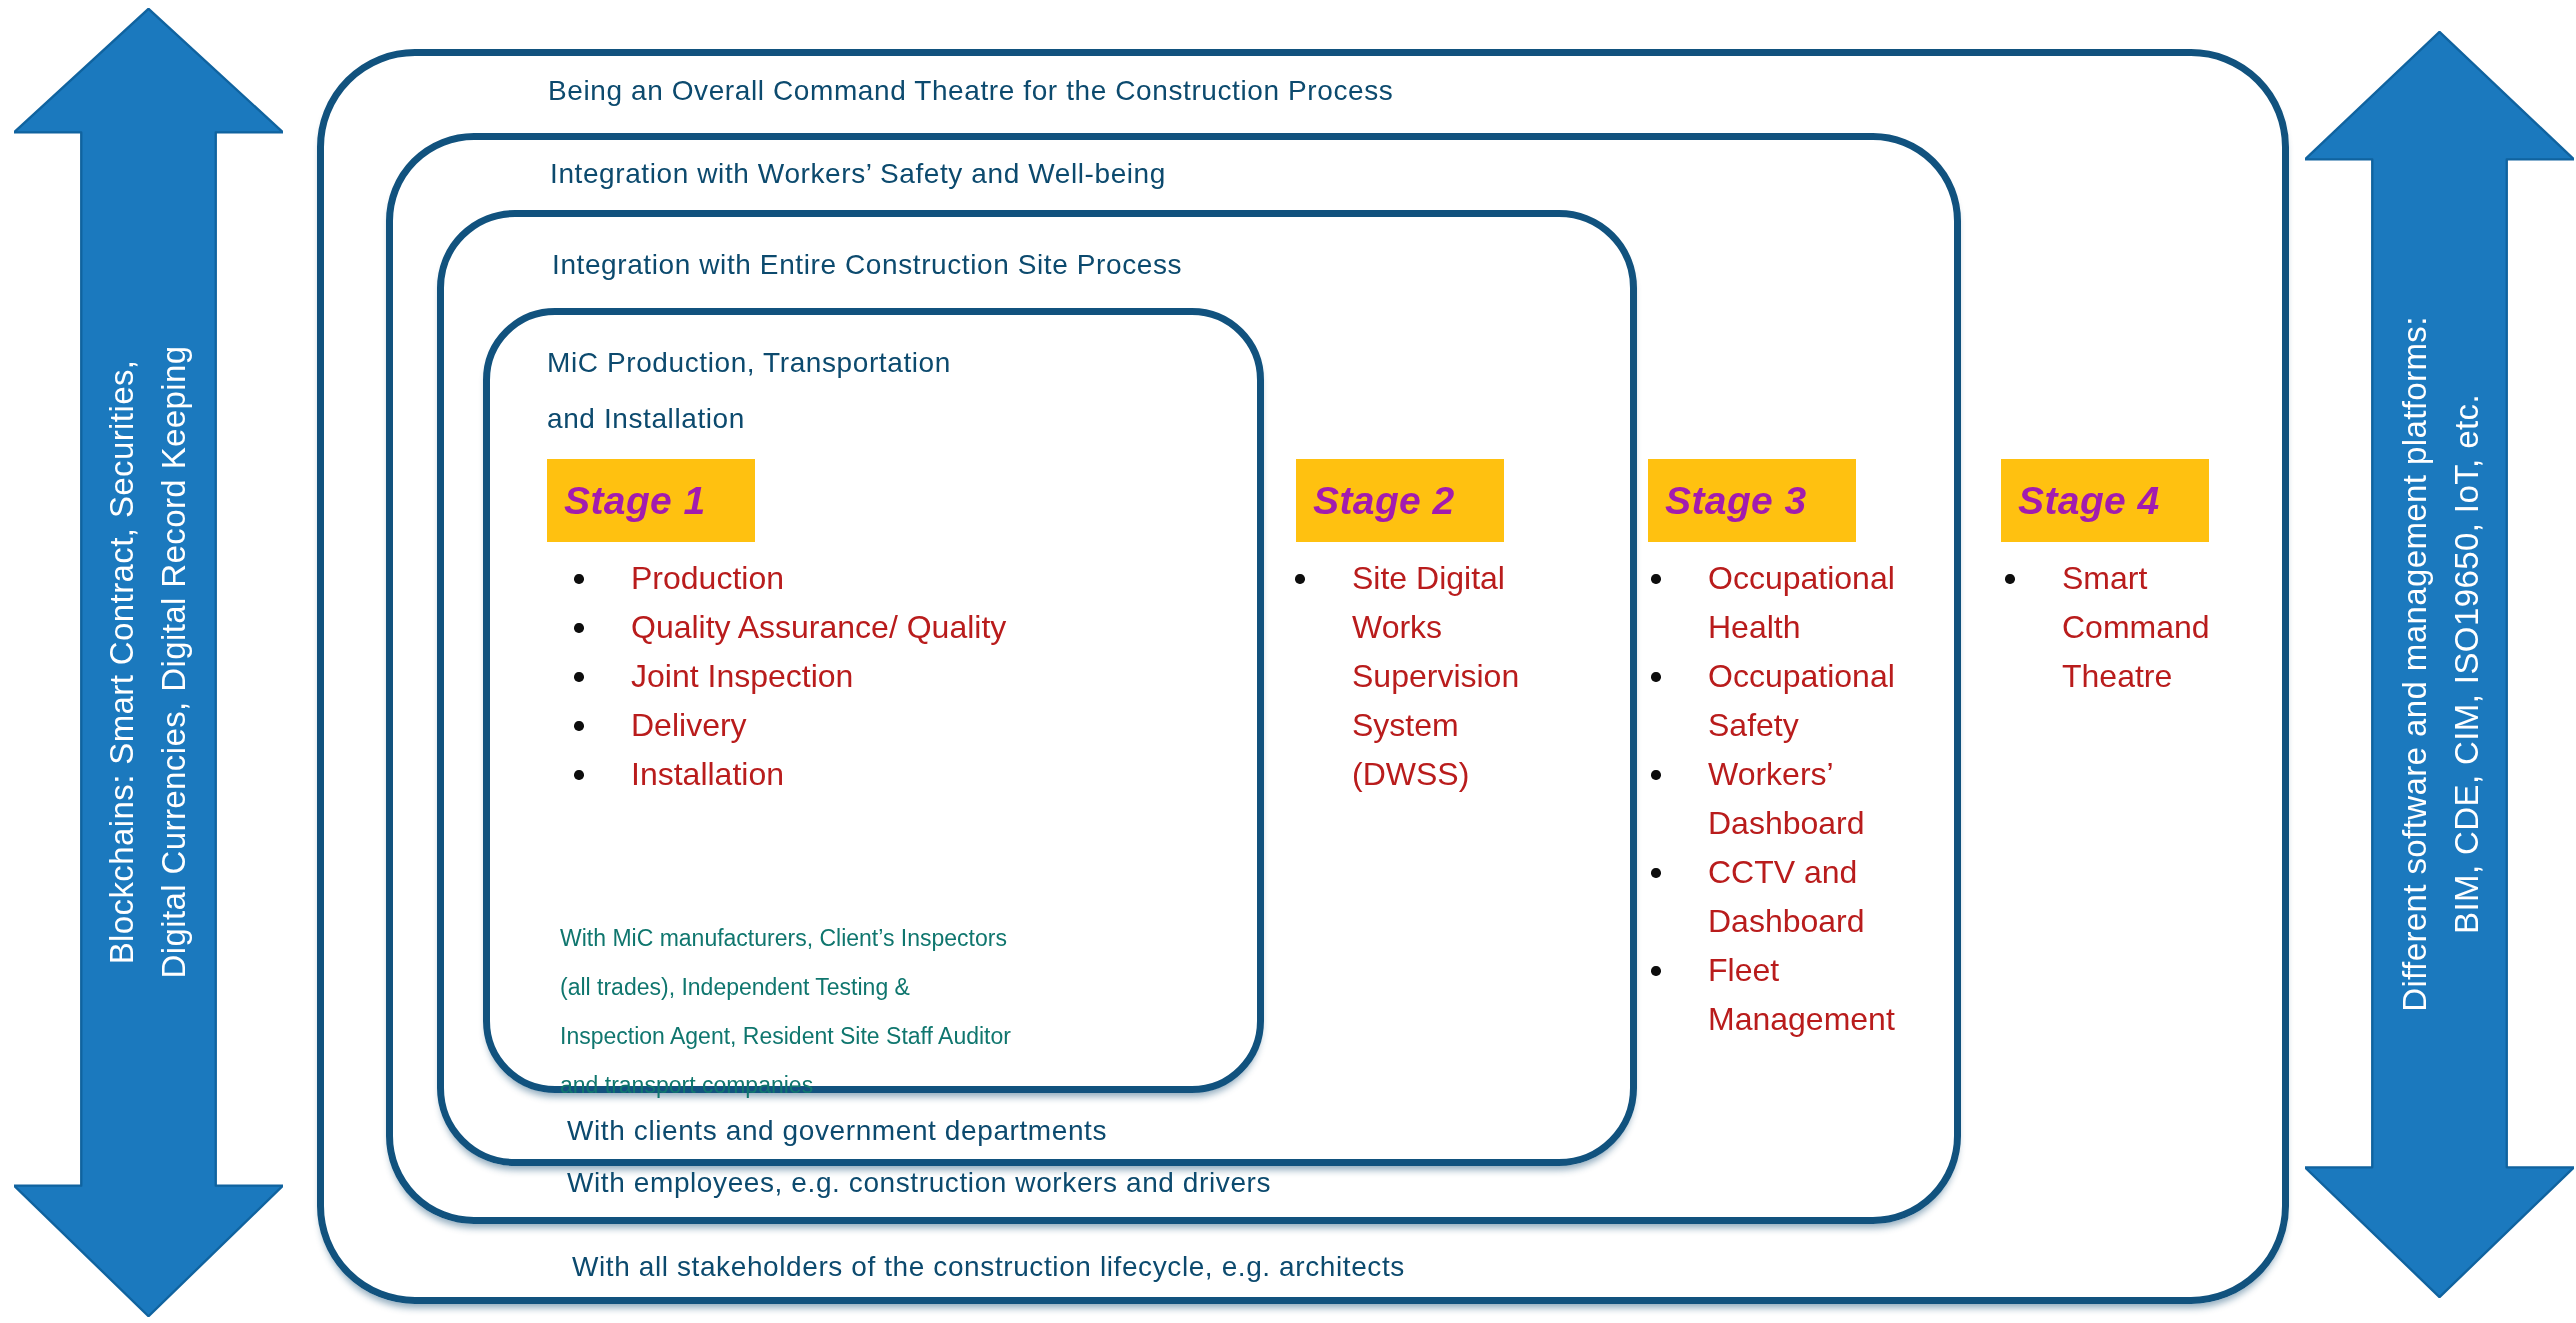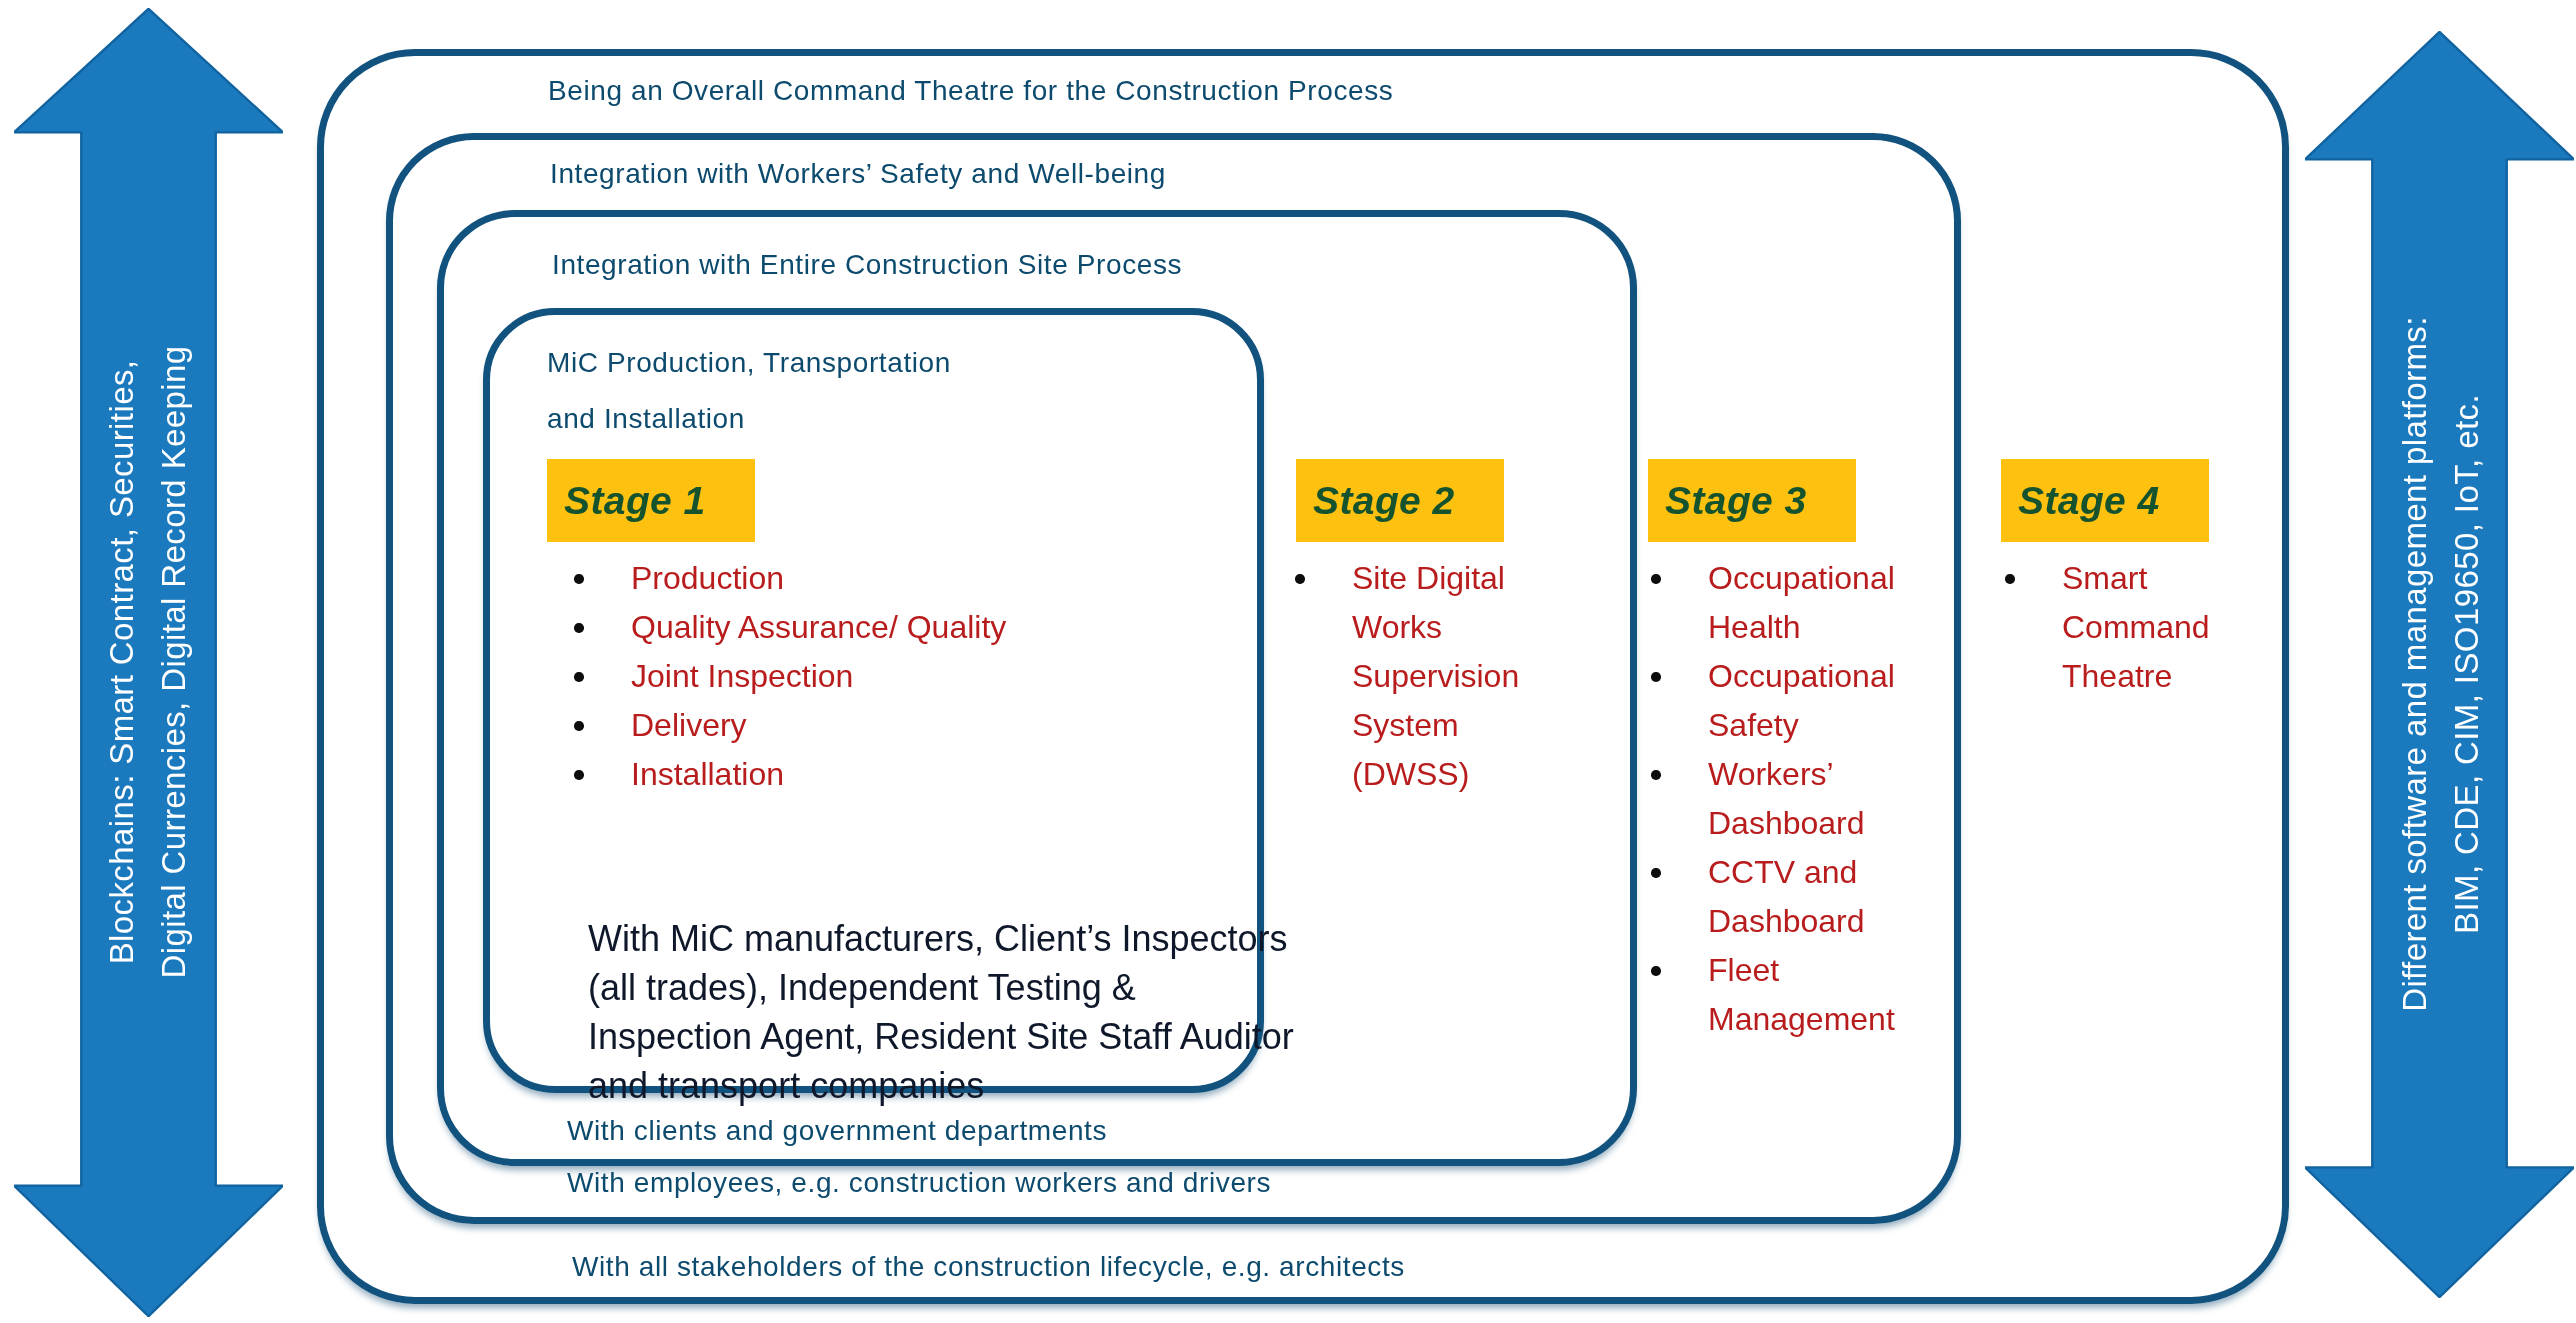--- a/index.html
+++ b/index.html
@@ -22,40 +22,40 @@
   #lbl-ring1-top{left:548px;top:69px;}
   #lbl-ring2-top{left:550px;top:152px;}
   #lbl-ring3-top{left:552px;top:243px;}
   #lbl-ring4-title{left:547px;top:335px;line-height:56px;}
   #lbl-ring3-bottom{left:567px;top:1109px;}
   #lbl-ring2-bottom{left:567px;top:1161px;}
   #lbl-ring1-bottom{left:572px;top:1245px;}
 
   
   .stage-chip{position:absolute;top:459px;width:208px;height:83px;
-              background:var(--stage-yellow);color:#14532d;
+              background:var(--stage-yellow);color:#a21caf;
               font-size:39px;font-weight:bold;font-style:italic;
               line-height:83px;padding-left:17px;box-sizing:border-box;
               letter-spacing:0.4px;white-space:nowrap;}
   #chip-s1{left:547px;} #chip-s2{left:1296px;} #chip-s3{left:1648px;} #chip-s4{left:2001px;}
 
   .stage-list{position:absolute;top:554px;}
   #list-s1{left:568px;width:689px;}
   #list-s2{left:1289px;width:282px;}
   #list-s3{left:1645px;width:298px;}
   #list-s4{left:1999px;width:258px;}
 
   .bullet-item{position:relative;padding-left:63px;}
   .bullet-item::before{content:"";position:absolute;left:6.3px;top:20.4px;
       width:9.4px;height:9.4px;border-radius:50%;background:#0d0d0d;}
   .bullet-line{font-size:32px;line-height:49px;white-space:nowrap;color:#b91c1c;}
 
   
-  #footnote{position:absolute;left:588px;top:914px;font-size:36px;
-            line-height:49px;color:#0f172a;}
+  #footnote{position:absolute;left:560px;top:914px;font-size:23px;
+            line-height:49px;color:#0f766e;}
   #footnote div{white-space:nowrap;}
 
   
   .arrow-svg{position:absolute;}
   #left-arrow-svg{left:14px;top:7.8px;}
   #right-arrow-svg{left:2305px;top:31px;}
   .arrow-shape{fill:var(--arrow-blue);stroke:var(--arrow-edge);stroke-width:3;stroke-linejoin:round;}
 
   .arrow-text{position:absolute;width:1174px;text-align:center;color:#ffffff;
               font-size:33px;line-height:52px;letter-spacing:0.4px;white-space:nowrap;

